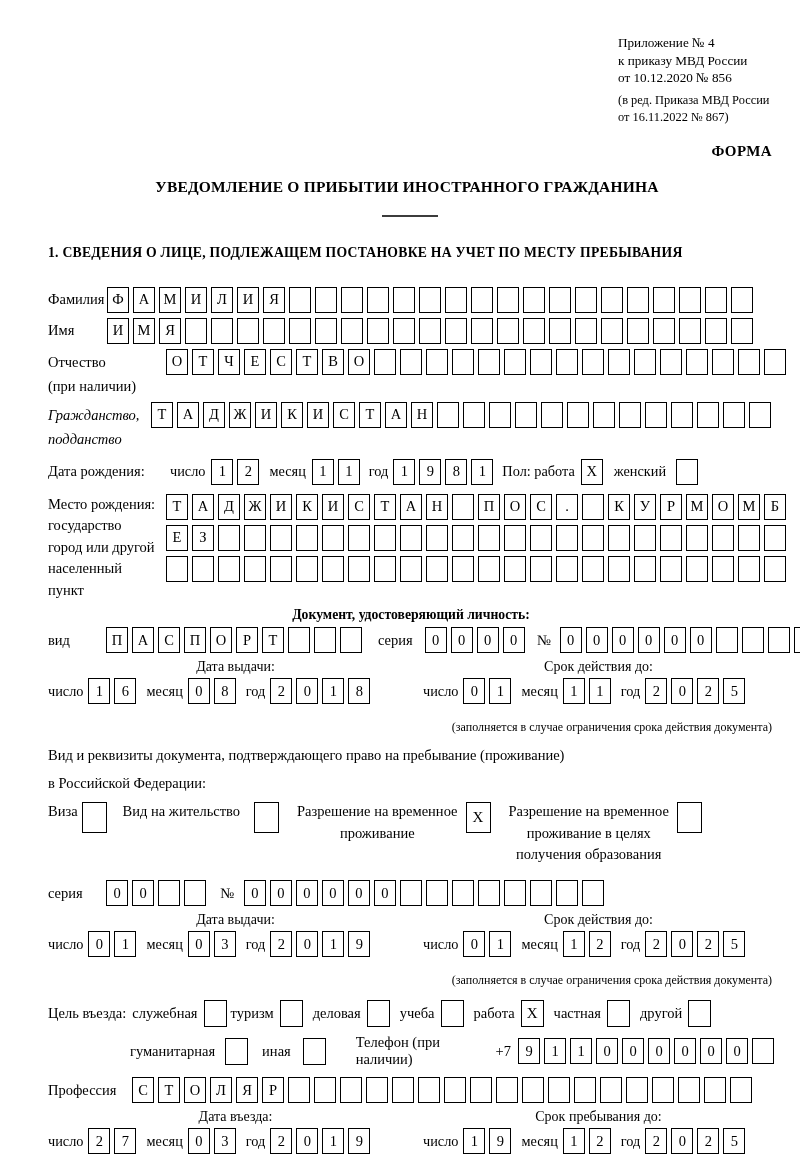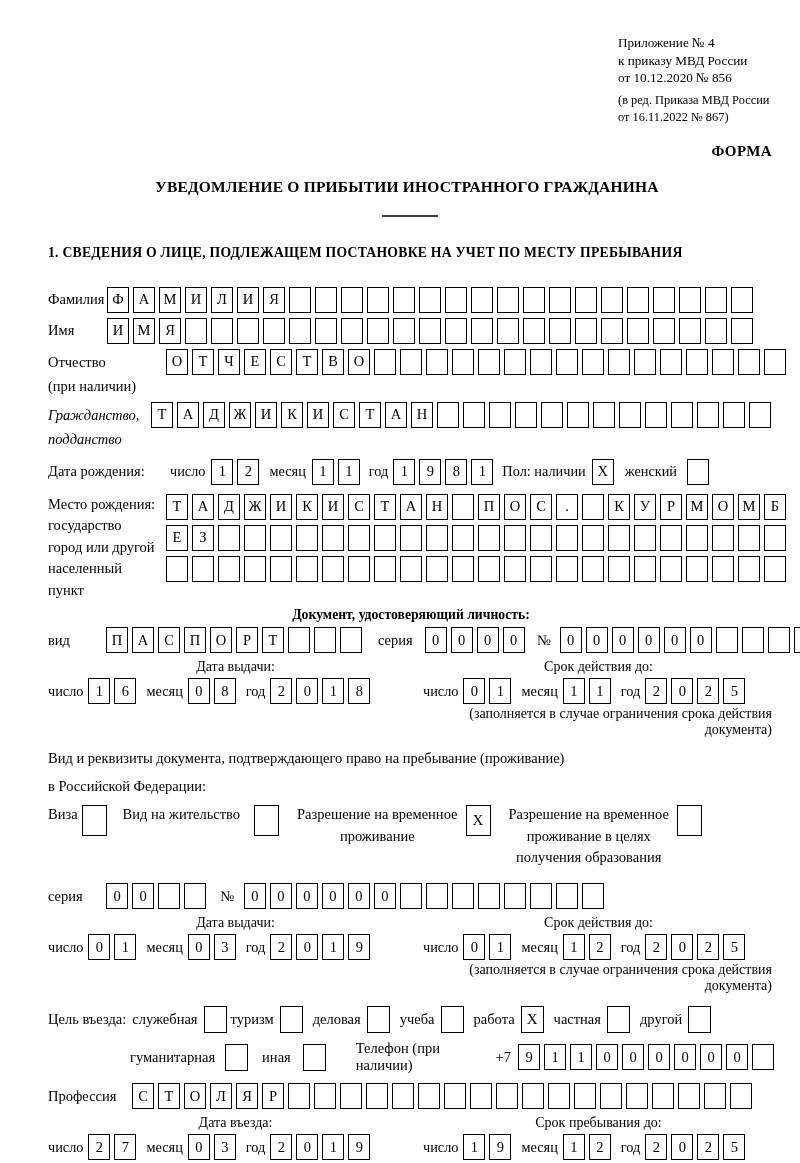--- a/index.html
+++ b/index.html
@@ -33,21 +33,21 @@
   .cbox.sm{width:23px;height:27px;}
   .rowgap{display:flex;flex-direction:column;gap:5px;}
   
   .dates{display:flex;margin-top:6px;}
   .dcol1{width:375px;flex-shrink:0;}
   .dcol2{flex:1;}
   .dtitle{text-align:center;font-size:14px;}
   .dgrp{display:flex;align-items:center;margin-top:3px;font-size:14.3px;}
   .dgrp .cells{margin-left:5px;}
   .dgrp .ml{margin-left:10px;}
-  .note{font-size:14px;text-align:right;margin-top:2px;padding-right:2px;}
+  .note{font-size:12px;text-align:right;margin-top:16px;padding-right:2px;}
   
   .intro{font-size:14.5px;margin-top:10px;line-height:1.5;}
   .opts{display:flex;align-items:flex-start;margin-top:6px;font-size:14.5px;}
   .opt{display:flex;align-items:flex-start;}
   .opt .olabel{line-height:1.5;}
   .opt .center{text-align:center;}
   .opt .cbox{margin-left:8px;margin-top:1px;}
   
   .purpose{display:flex;align-items:center;margin-top:12px;font-size:14.5px;flex-wrap:nowrap;}
   .purpose .cbox{margin-left:6px;}
@@ -217,21 +217,21 @@
         <div class="cell">1</div>
         <div class="cell">1</div>
       </div>
     <span style="margin-left:9px;">год</span>
     <div class="cells" style="margin-left:5px;">
         <div class="cell">1</div>
         <div class="cell">9</div>
         <div class="cell">8</div>
         <div class="cell">1</div>
       </div>
-    <span style="margin-left:9px;">Пол: наличии</span>
+    <span style="margin-left:9px;">Пол: работа</span>
     <div class="cell" style="margin-left:6px;">X</div>
     <span style="margin-left:11px;">женский</span>
     <div class="cell" style="margin-left:10px;"></div>
   </div>
 
   <div class="frow top" style="margin-top:9px;">
     <div class="flabel" style="width:110px;line-height:21.5px;">
       <div>Место рождения:</div>
       <div>государство</div>
       <div>город или другой</div>

